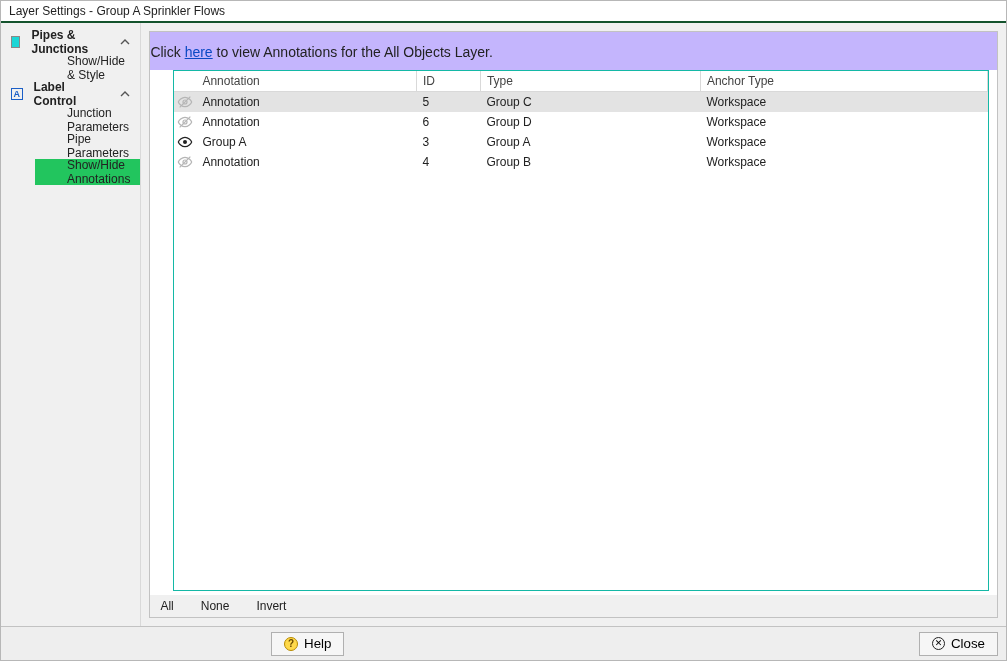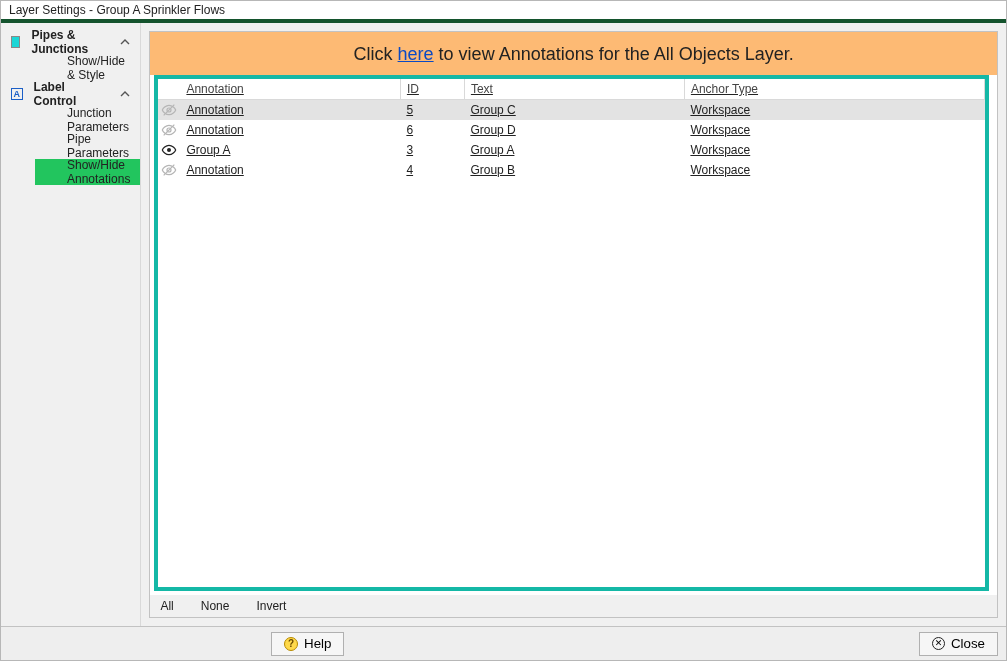--- a/index.html
+++ b/index.html
@@ -17,21 +17,21 @@
     width: 1007px;
     height: 661px;
     border: 1px solid #b7b7b7;
     display: flex;
     flex-direction: column;
     background: #f0f0f0;
   }
   .titlebar {
     height: 22px;
     background: #fff;
-    border-bottom: 4px solid #14532d;
+    border-bottom: 2px solid #14532d;
     padding: 8px 8px;
     display: flex;
     align-items: center;
   }
   .titlebar-text { font-size: 12px; }
   .body-area {
     flex: 1 1 auto;
     display: flex;
     background: #f0f0f0;
   }
@@ -96,36 +96,35 @@
     padding: 8px;
   }
   .content-border {
     flex: 1 1 auto;
     border: 1px solid #c2c2c2;
     background: #fff;
     display: flex;
     flex-direction: column;
   }
   .hint-line {
-    text-align: center;
-    font-size: 18px;
+    text-align: left;
+    font-size: 14px;
     padding: 12px 0 10px 0;
     color: #222;
-    background: #fdba74;
+    background: #c4b5fd;
   }
   .hint-line a { color: #0a49c4; text-decoration: underline; cursor: pointer; }
   .table-wrap {
     flex: 1 1 auto;
-    margin: 0 8px 4px 4px;
-    border: 4px solid #14b8a6;
+    margin: 0 8px 4px 23px;
+    border: 1px solid #14b8a6;
     background: #fff;
     display: flex;
     flex-direction: column;
     overflow: hidden;
-    text-decoration: underline;
   }
   table {
     border-collapse: collapse;
     width: 100%;
     table-layout: fixed;
   }
   thead th {
     text-align: left;
     font-weight: 400;
     color: #444;
@@ -249,21 +248,21 @@
               <col class="col-ann">
               <col class="col-id">
               <col class="col-text">
               <col>
             </colgroup>
             <thead>
               <tr>
                 <th></th>
                 <th>Annotation</th>
                 <th>ID</th>
-                <th>Text</th>
+                <th>Type</th>
                 <th>Anchor Type</th>
               </tr>
             </thead>
             <tbody id="rows">
                 <tr class="sel">
                   <td class="eye-cell">
                     <svg class="eye-svg" viewBox="0 0 24 24">
                       <path d="M12 5c-5 0-9 4.5-10 7 1 2.5 5 7 10 7s9-4.5 10-7c-1-2.5-5-7-10-7z" fill="none" stroke="#b5b5b5" stroke-width="1.8"></path>
                       <circle cx="12" cy="12" r="3" fill="none" stroke="#b5b5b5" stroke-width="1.8"></circle>
                       <line x1="4" y1="20" x2="20" y2="4" stroke="#b5b5b5" stroke-width="1.8"></line>

